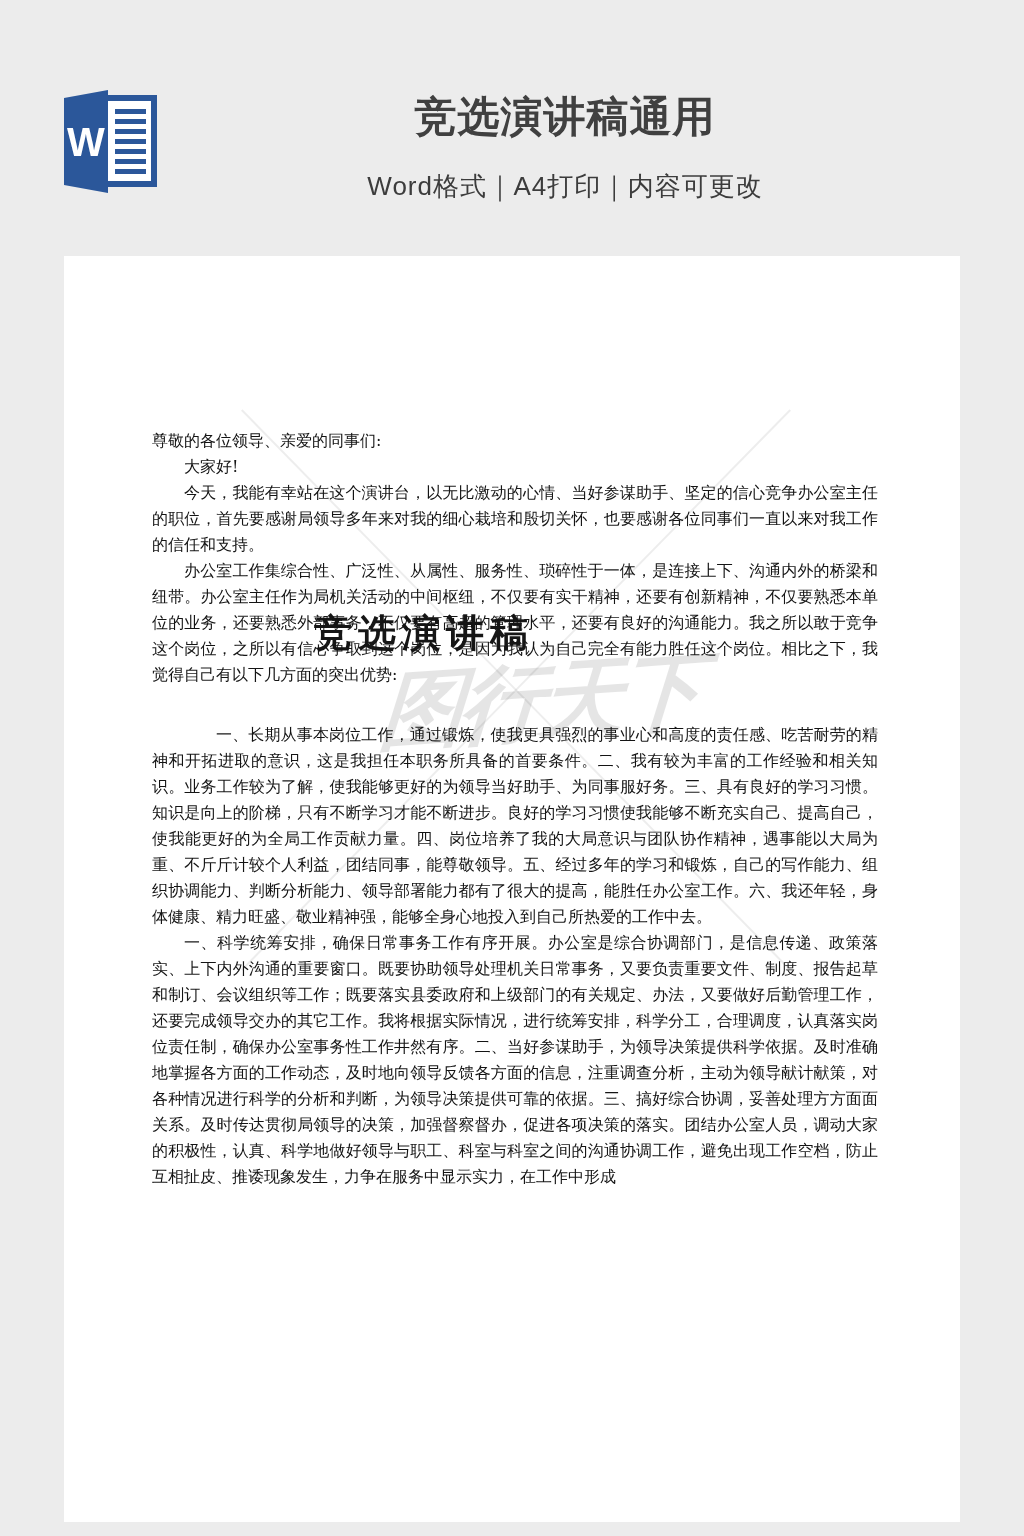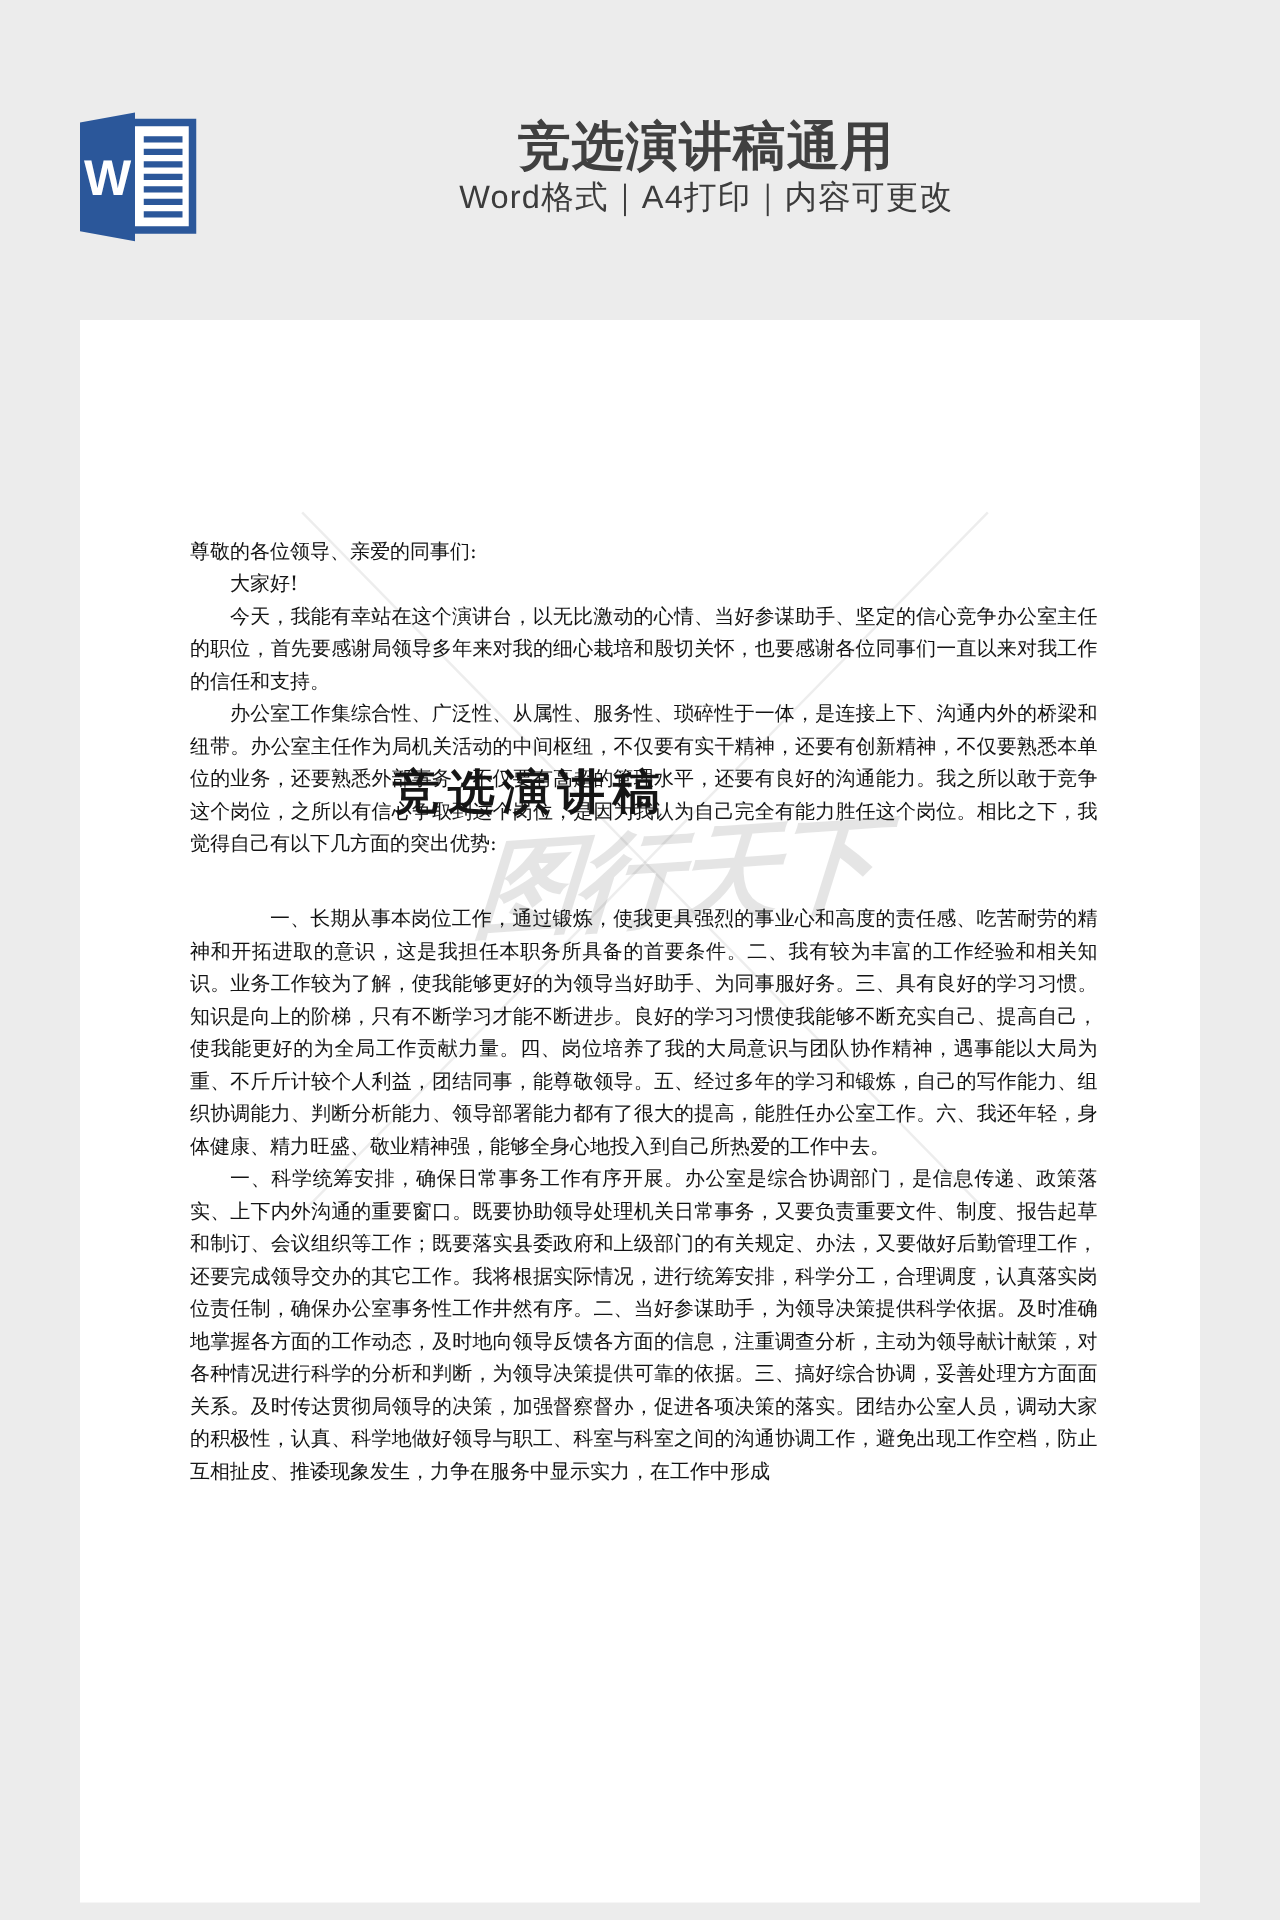--- a/index.html
+++ b/index.html
@@ -19,21 +19,21 @@
   .header-text {
     position: absolute; left: 565px; top: 94px;
     transform: translateX(-50%);
     text-align: center; white-space: nowrap;
   }
   .header-title {
     font-size: 42px; font-weight: bold; color: #404040;
     letter-spacing: 1px; line-height: 1.1;
   }
   .header-subtitle {
-    margin-top: 0; font-size: 26px; color: #3c3c3c; letter-spacing: 1px;
+    margin-top: 29px; font-size: 26px; color: #3c3c3c; letter-spacing: 1px;
   }
 
   
   .page {
     position: absolute; left: 64px; top: 256px;
     width: 896px; height: 1266px;
     background: #ffffff;
     overflow: hidden;
   }
   .doc-title {

